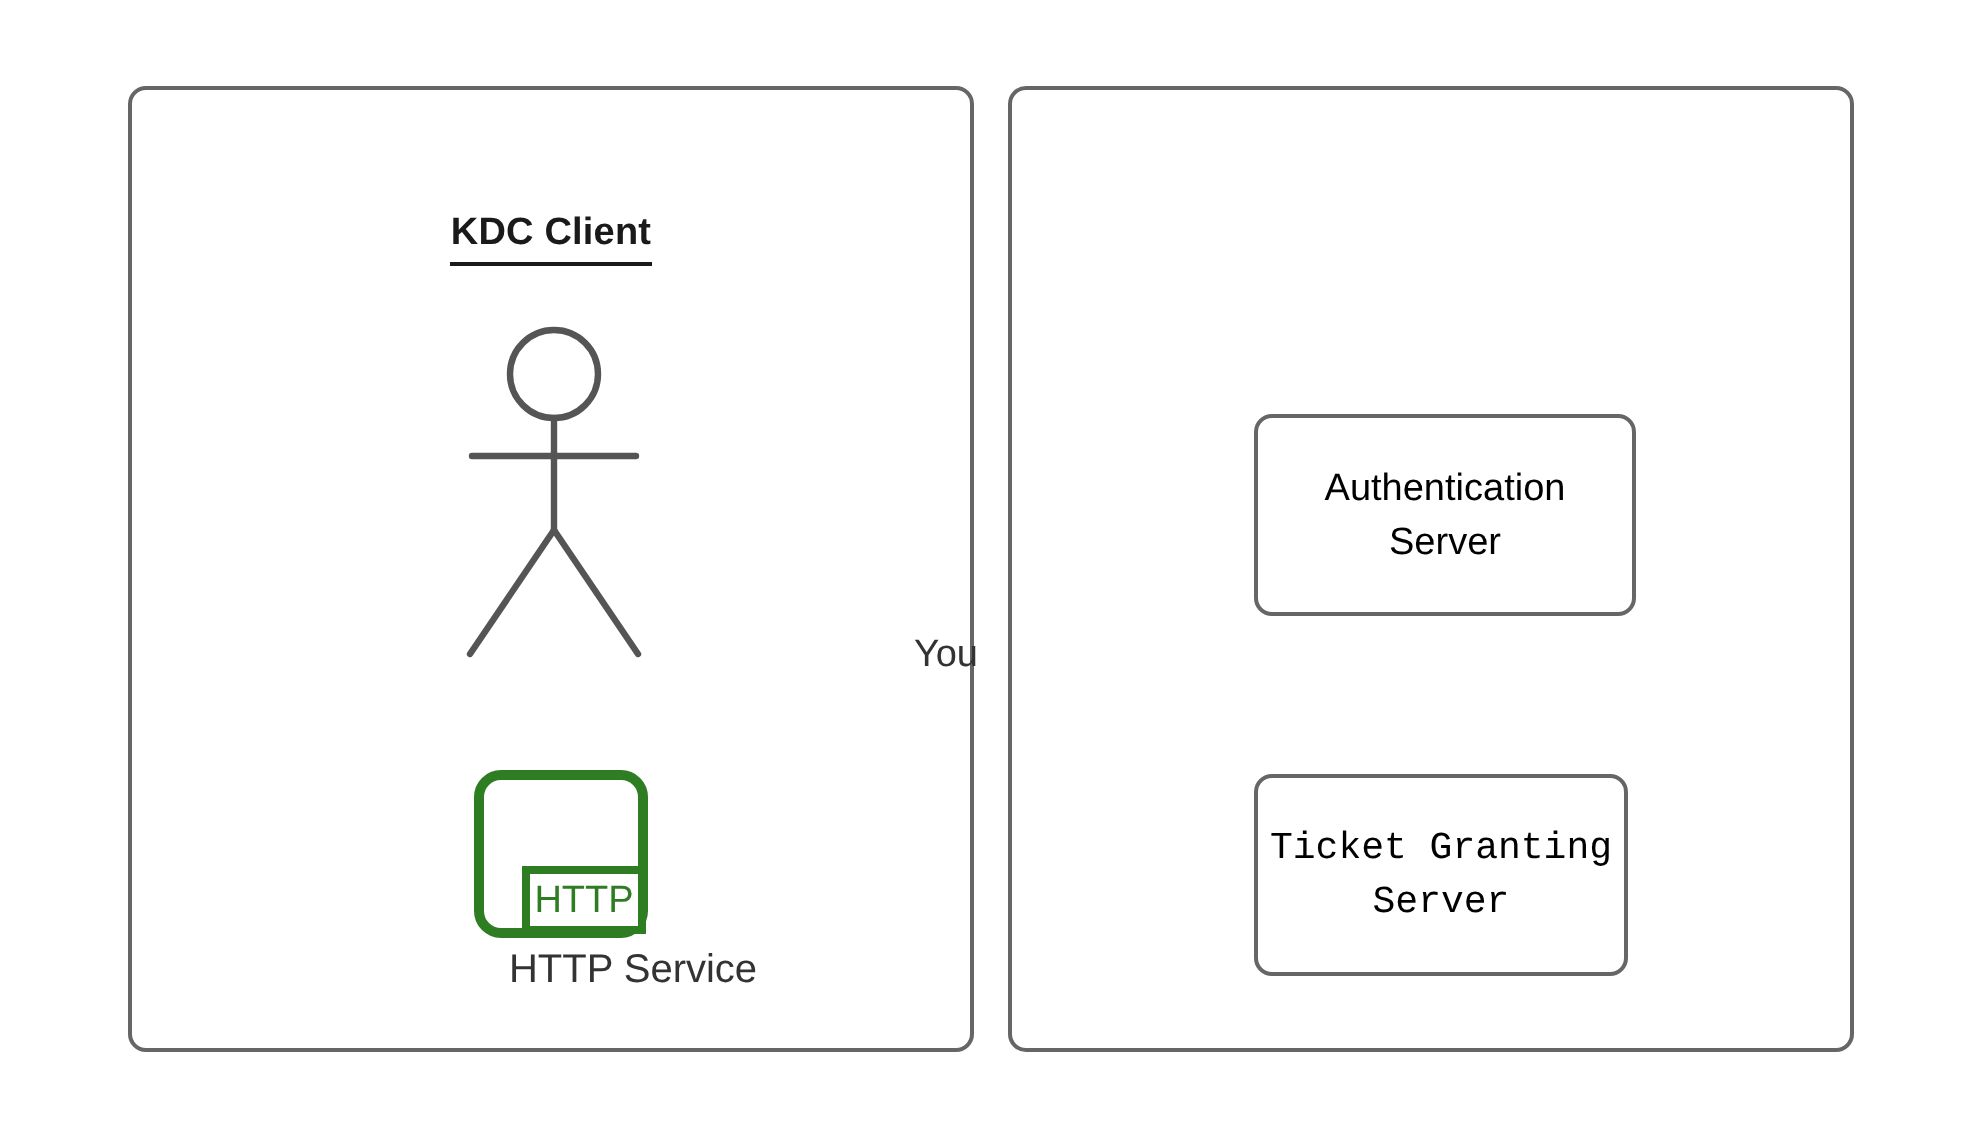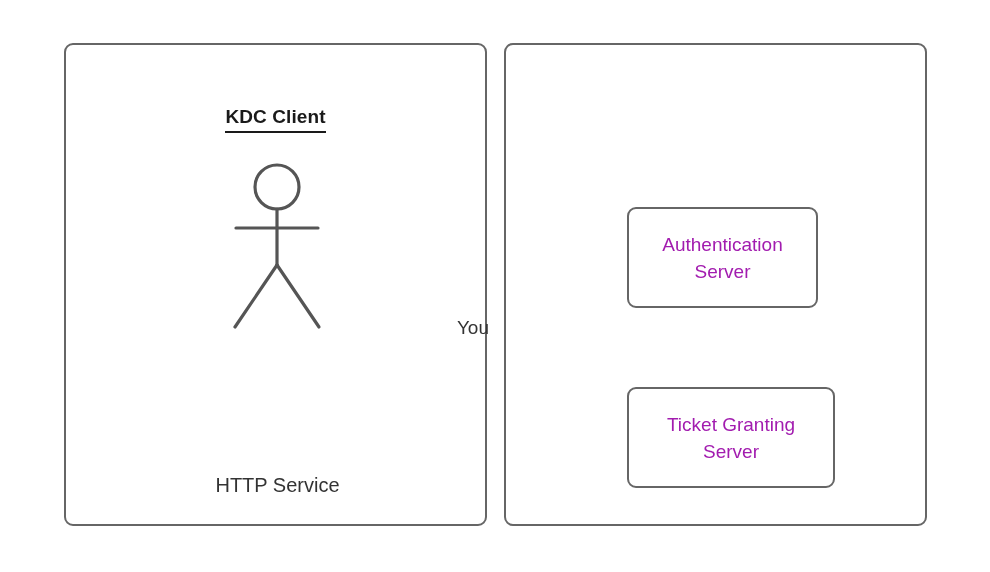--- a/index.html
+++ b/index.html
@@ -89,48 +89,50 @@
     height: 88px;
   }
   #http-service-label {
     position: absolute;
     left: 0;
     top: 429px;
     width: 423px;
     text-align: center;
     font-size: 20px;
     color: #333333;
+    padding-left: 39px;
   }
 
   
   .server-box {
     position: absolute;
     box-sizing: border-box;
     border: 2px solid #666666;
     border-radius: 9px;
     background: #ffffff;
     display: flex;
     align-items: center;
     justify-content: center;
     text-align: center;
     font-size: 19px;
-    color: #a21caf;
+    color: #000000;
     line-height: 27px;
   }
   #box-auth-server {
     left: 121px;
     top: 162px;
     width: 191px;
     height: 101px;
   }
   #box-tgs-server {
     left: 121px;
     top: 342px;
-    width: 208px;
+    width: 187px;
     height: 101px;
+    font-family: Liberation Mono, monospace;
   }
   .server-box .line2 { display: block; }
 </style>
 </head>
 <body>
 
 <div id="canvas">
 
   <div class="panel" id="panel-client">
 
@@ -145,20 +147,27 @@
           <line x1="65" y1="52" x2="65" y2="108"></line>
           <line x1="24" y1="71" x2="106" y2="71"></line>
           <line x1="65" y1="108" x2="23" y2="170"></line>
           <line x1="65" y1="108" x2="107" y2="170"></line>
         </g>
       </svg>
     </div>
 
     <div id="actor-label">You</div>
 
+    <div id="http-icon">
+      <svg width="90" height="88" viewBox="0 0 90 88" xmlns="http://www.w3.org/2000/svg">
+        <rect x="3.5" y="3.5" width="82" height="79" rx="11" ry="11" fill="none" stroke="#2f7d22" stroke-width="5"></rect>
+        <rect x="27" y="51" width="58" height="30" fill="#ffffff" stroke="#2f7d22" stroke-width="4"></rect>
+        <text x="56" y="72" text-anchor="middle" font-family="'Liberation Sans', sans-serif" font-size="19" fill="#2f7d22">HTTP</text>
+      </svg>
+    </div>
 
     <div id="http-service-label">HTTP Service</div>
 
   </div>
 
   <div class="panel" id="panel-kdc">
 
 
     <div class="server-box" id="box-auth-server">
       <div>

